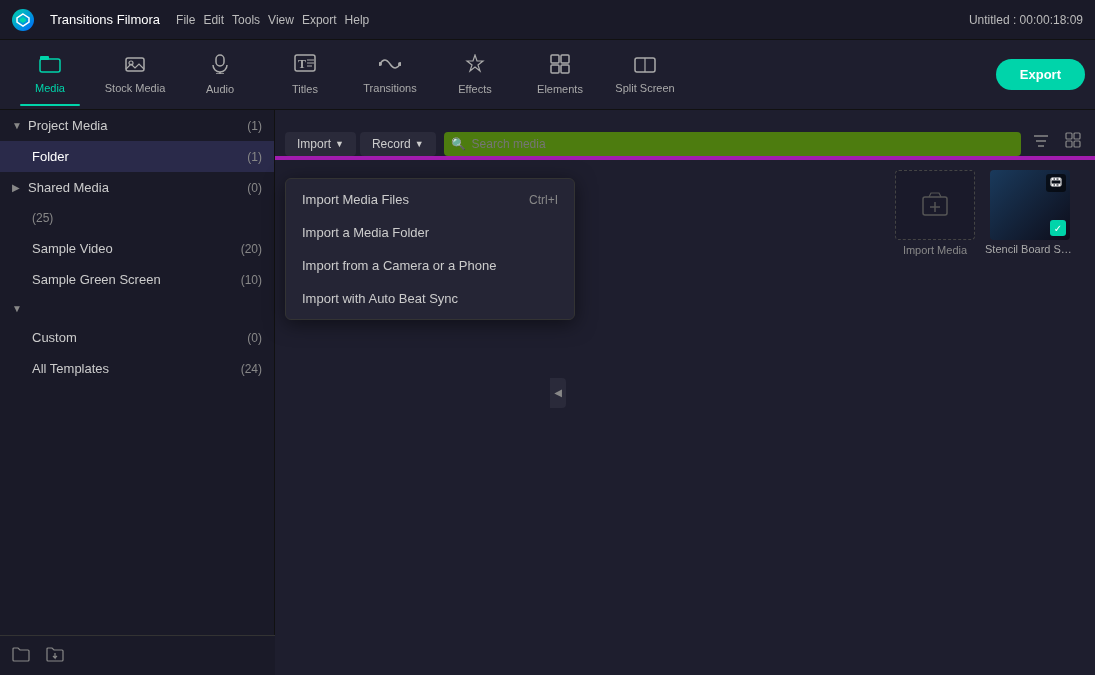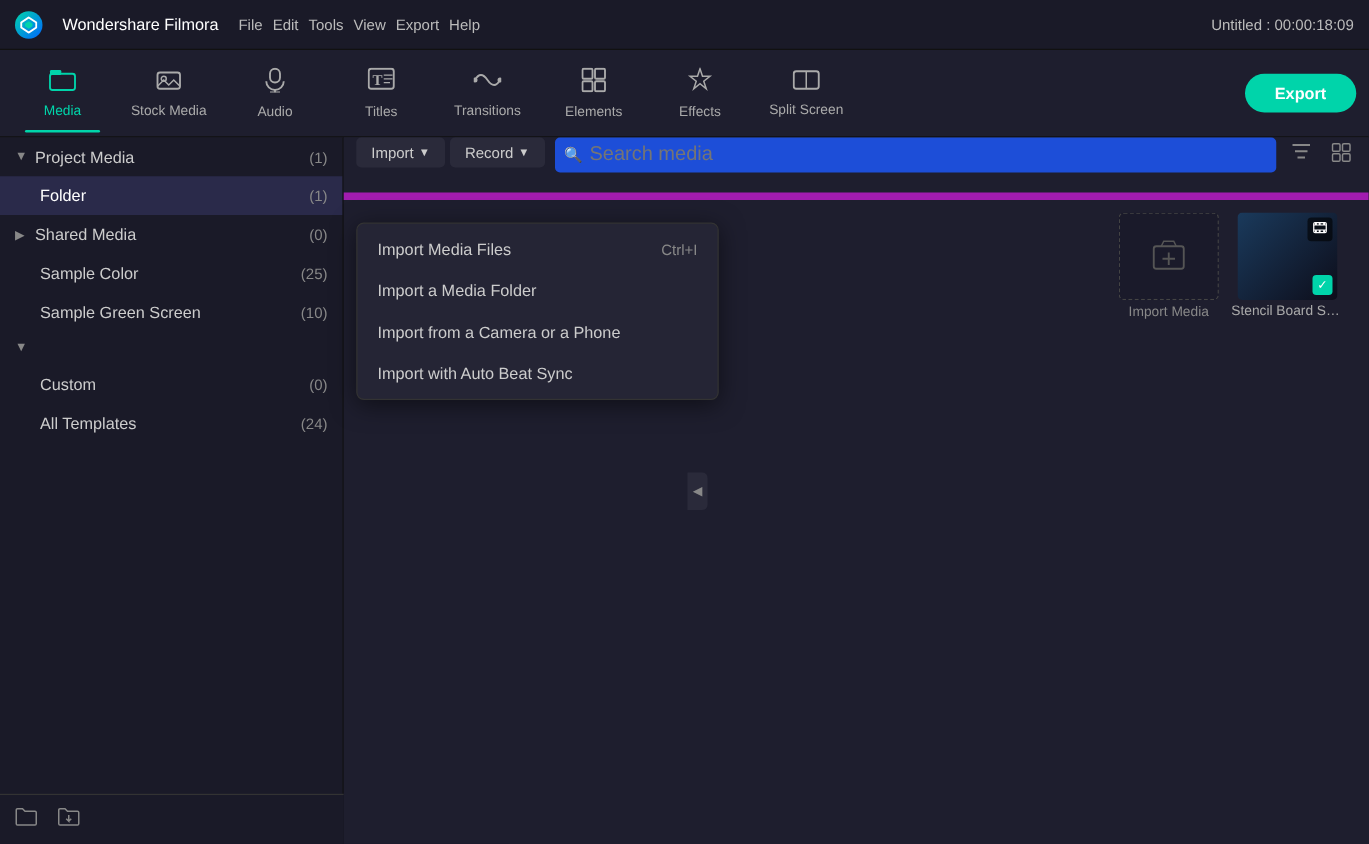--- a/index.html
+++ b/index.html
@@ -136,23 +136,23 @@
     .content-area {
       flex: 1;
       background: #1e1e2e;
       position: relative;
     }
 
     
     .content-header {
       height: 50px;
       background: #1e1e2e;
-      border-bottom: 6px solid #a21caf;
-      display: flex;
-      align-items: flex-start;
+      border-bottom: 4px solid #a21caf;
+      display: flex;
+      align-items: flex-end;
       padding: 0 10px;
       gap: 8px;
     }
     .btn-group {
       display: flex;
       gap: 4px;
     }
     .btn-pill {
       background: #2a2a3a;
       border: none;
@@ -165,26 +165,26 @@
       align-items: center;
       gap: 4px;
     }
     .btn-pill .arrow { font-size: 9px; }
     .search-container {
       flex: 1;
       position: relative;
     }
     .search-input {
       width: 100%;
-      background: #1d4ed8;
+      background: #4d7c0f;
       border: none;
       border-radius: 4px;
       padding: 5px 10px 5px 28px;
       color: #ccc;
-      font-size: 16px;
+      font-size: 12px;
       outline: none;
     }
     .search-icon-pos {
       position: absolute;
       left: 8px;
       top: 50%;
       transform: translateY(-50%);
       color: #888;
       font-size: 12px;
     }
@@ -372,21 +372,21 @@
 <body>
 
 <div class="titlebar">
   <div class="titlebar-left">
     <div class="app-logo">
       <svg width="14" height="14" viewBox="0 0 14 14">
         <polygon points="7,1 13,5 13,9 7,13 1,9 1,5" fill="none" stroke="#fff" stroke-width="1.5"></polygon>
         <polygon points="7,4 10,6 10,8 7,10 4,8 4,6" fill="#00d4aa"></polygon>
       </svg>
     </div>
-    <span class="app-name">Wondershare Filmora</span>
+    <span class="app-name">Transitions Filmora</span>
     <div class="titlebar-menu">
       <span>File</span>
       <span>Edit</span>
       <span>Tools</span>
       <span>View</span>
       <span>Export</span>
       <span>Help</span>
     </div>
   </div>
   <div class="titlebar-right">Untitled : 00:00:18:09</div>
@@ -447,40 +447,40 @@
         <circle cx="1" cy="9" r="2" fill="#aaa"></circle>
         <circle cx="21" cy="9" r="2" fill="#aaa"></circle>
       </svg>
     </span>
     <span class="tool-label">Transitions</span>
   </div>
 
   <div class="tool-item">
     <span class="tool-icon">
       <svg width="20" height="20" viewBox="0 0 20 20" fill="none">
+        <polygon points="10,1 12,7 18,7 13,11 15,17 10,13 5,17 7,11 2,7 8,7" stroke="#aaa" stroke-width="1.2" fill="none"></polygon>
+      </svg>
+    </span>
+    <span class="tool-label">Effects</span>
+  </div>
+
+  <div class="tool-item">
+    <span class="tool-icon">
+      <svg width="20" height="20" viewBox="0 0 20 20" fill="none">
         <rect x="1" y="1" width="8" height="8" rx="1" stroke="#aaa" stroke-width="1.5" fill="none"></rect>
         <rect x="11" y="1" width="8" height="8" rx="1" stroke="#aaa" stroke-width="1.5" fill="none"></rect>
         <rect x="1" y="11" width="8" height="8" rx="1" stroke="#aaa" stroke-width="1.5" fill="none"></rect>
         <rect x="11" y="11" width="8" height="8" rx="1" stroke="#aaa" stroke-width="1.5" fill="none"></rect>
       </svg>
     </span>
     <span class="tool-label">Elements</span>
   </div>
 
   <div class="tool-item">
     <span class="tool-icon">
-      <svg width="20" height="20" viewBox="0 0 20 20" fill="none">
-        <polygon points="10,1 12,7 18,7 13,11 15,17 10,13 5,17 7,11 2,7 8,7" stroke="#aaa" stroke-width="1.2" fill="none"></polygon>
-      </svg>
-    </span>
-    <span class="tool-label">Effects</span>
-  </div>
-
-  <div class="tool-item">
-    <span class="tool-icon">
       <svg width="22" height="16" viewBox="0 0 22 16" fill="none">
         <rect x="1" y="1" width="20" height="14" rx="2" stroke="#aaa" stroke-width="1.5" fill="none"></rect>
         <line x1="11" y1="1" x2="11" y2="15" stroke="#aaa" stroke-width="1.2"></line>
       </svg>
     </span>
     <span class="tool-label">Split Screen</span>
   </div>
 
   <div class="toolbar-spacer"></div>
 
@@ -502,24 +502,27 @@
       <span class="item-count">(1)</span>
     </div>
 
     <div class="sidebar-section-header">
       <span class="section-arrow">▶</span>
       <span class="section-label">Shared Media</span>
       <span class="section-count">(0)</span>
     </div>
 
     <div class="sidebar-item">
-      <span class="item-label">Sample Color</span>
       <span class="item-count">(25)</span>
     </div>
 
+    <div class="sidebar-item">
+      <span class="item-label">Sample Video</span>
+      <span class="item-count">(20)</span>
+    </div>
 
     <div class="sidebar-item">
       <span class="item-label">Sample Green Screen</span>
       <span class="item-count">(10)</span>
     </div>
 
     <div class="sidebar-section-header">
       <span class="section-arrow">▼</span>
     </div>
 

